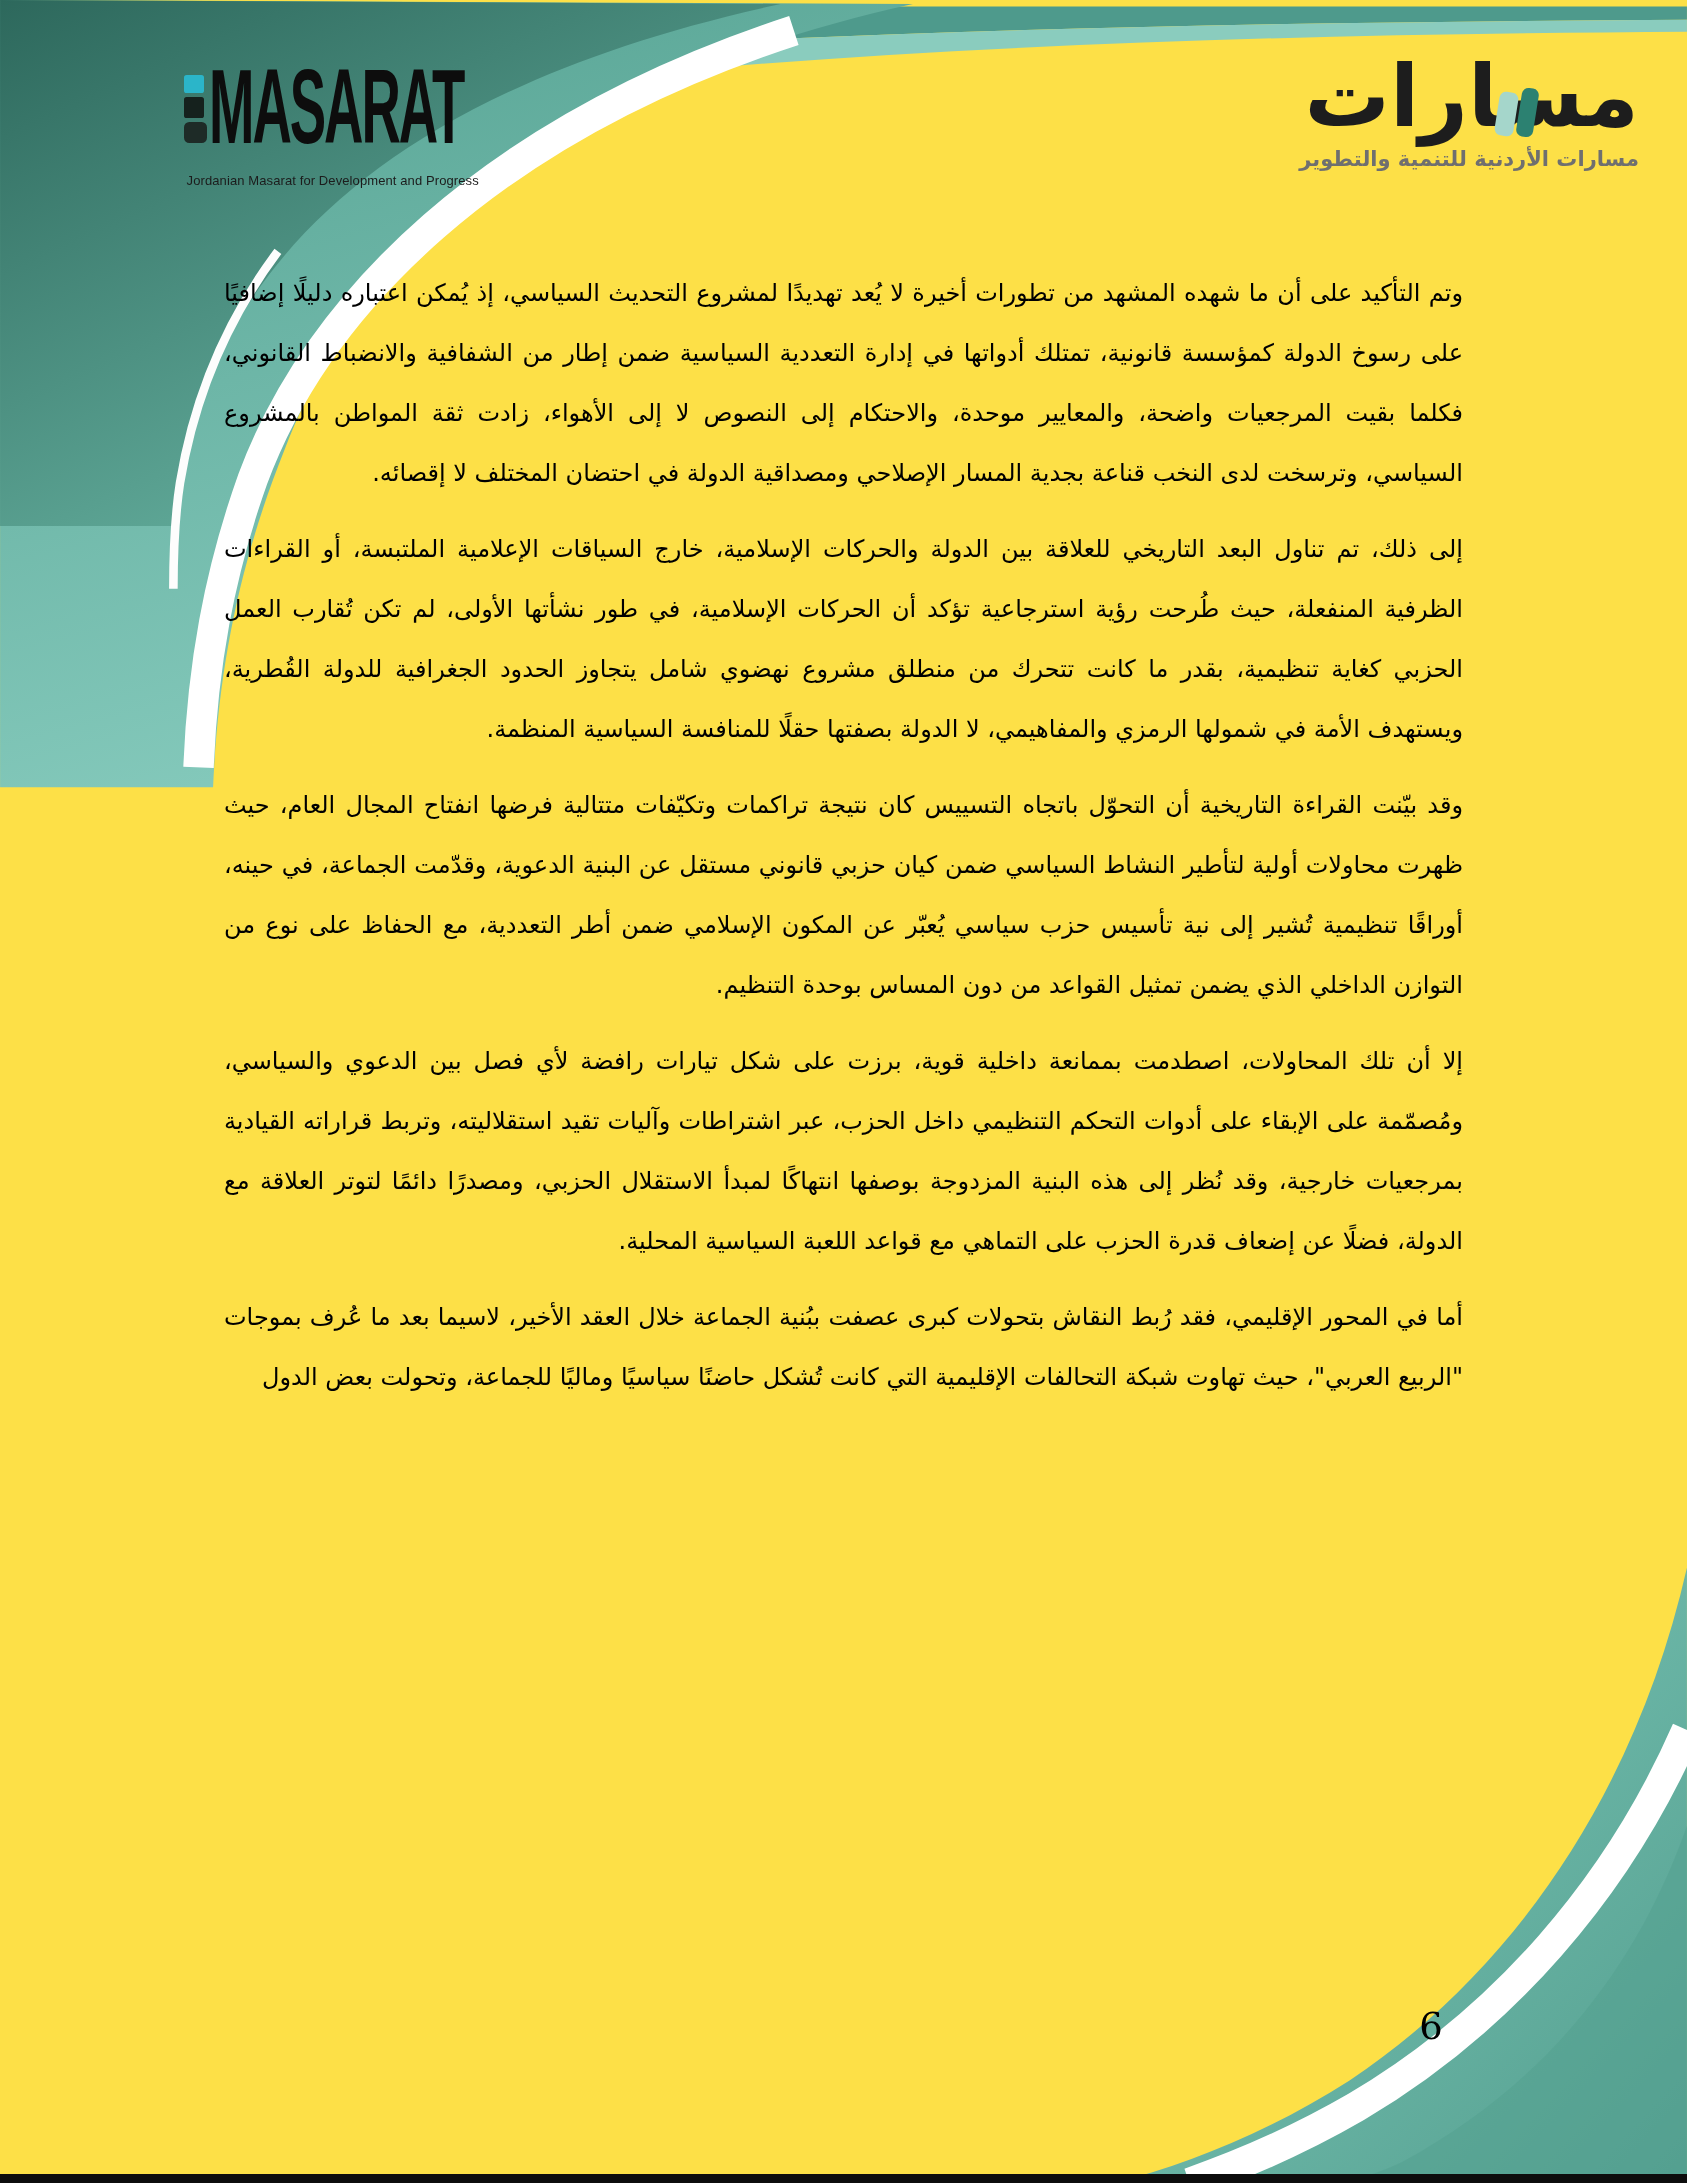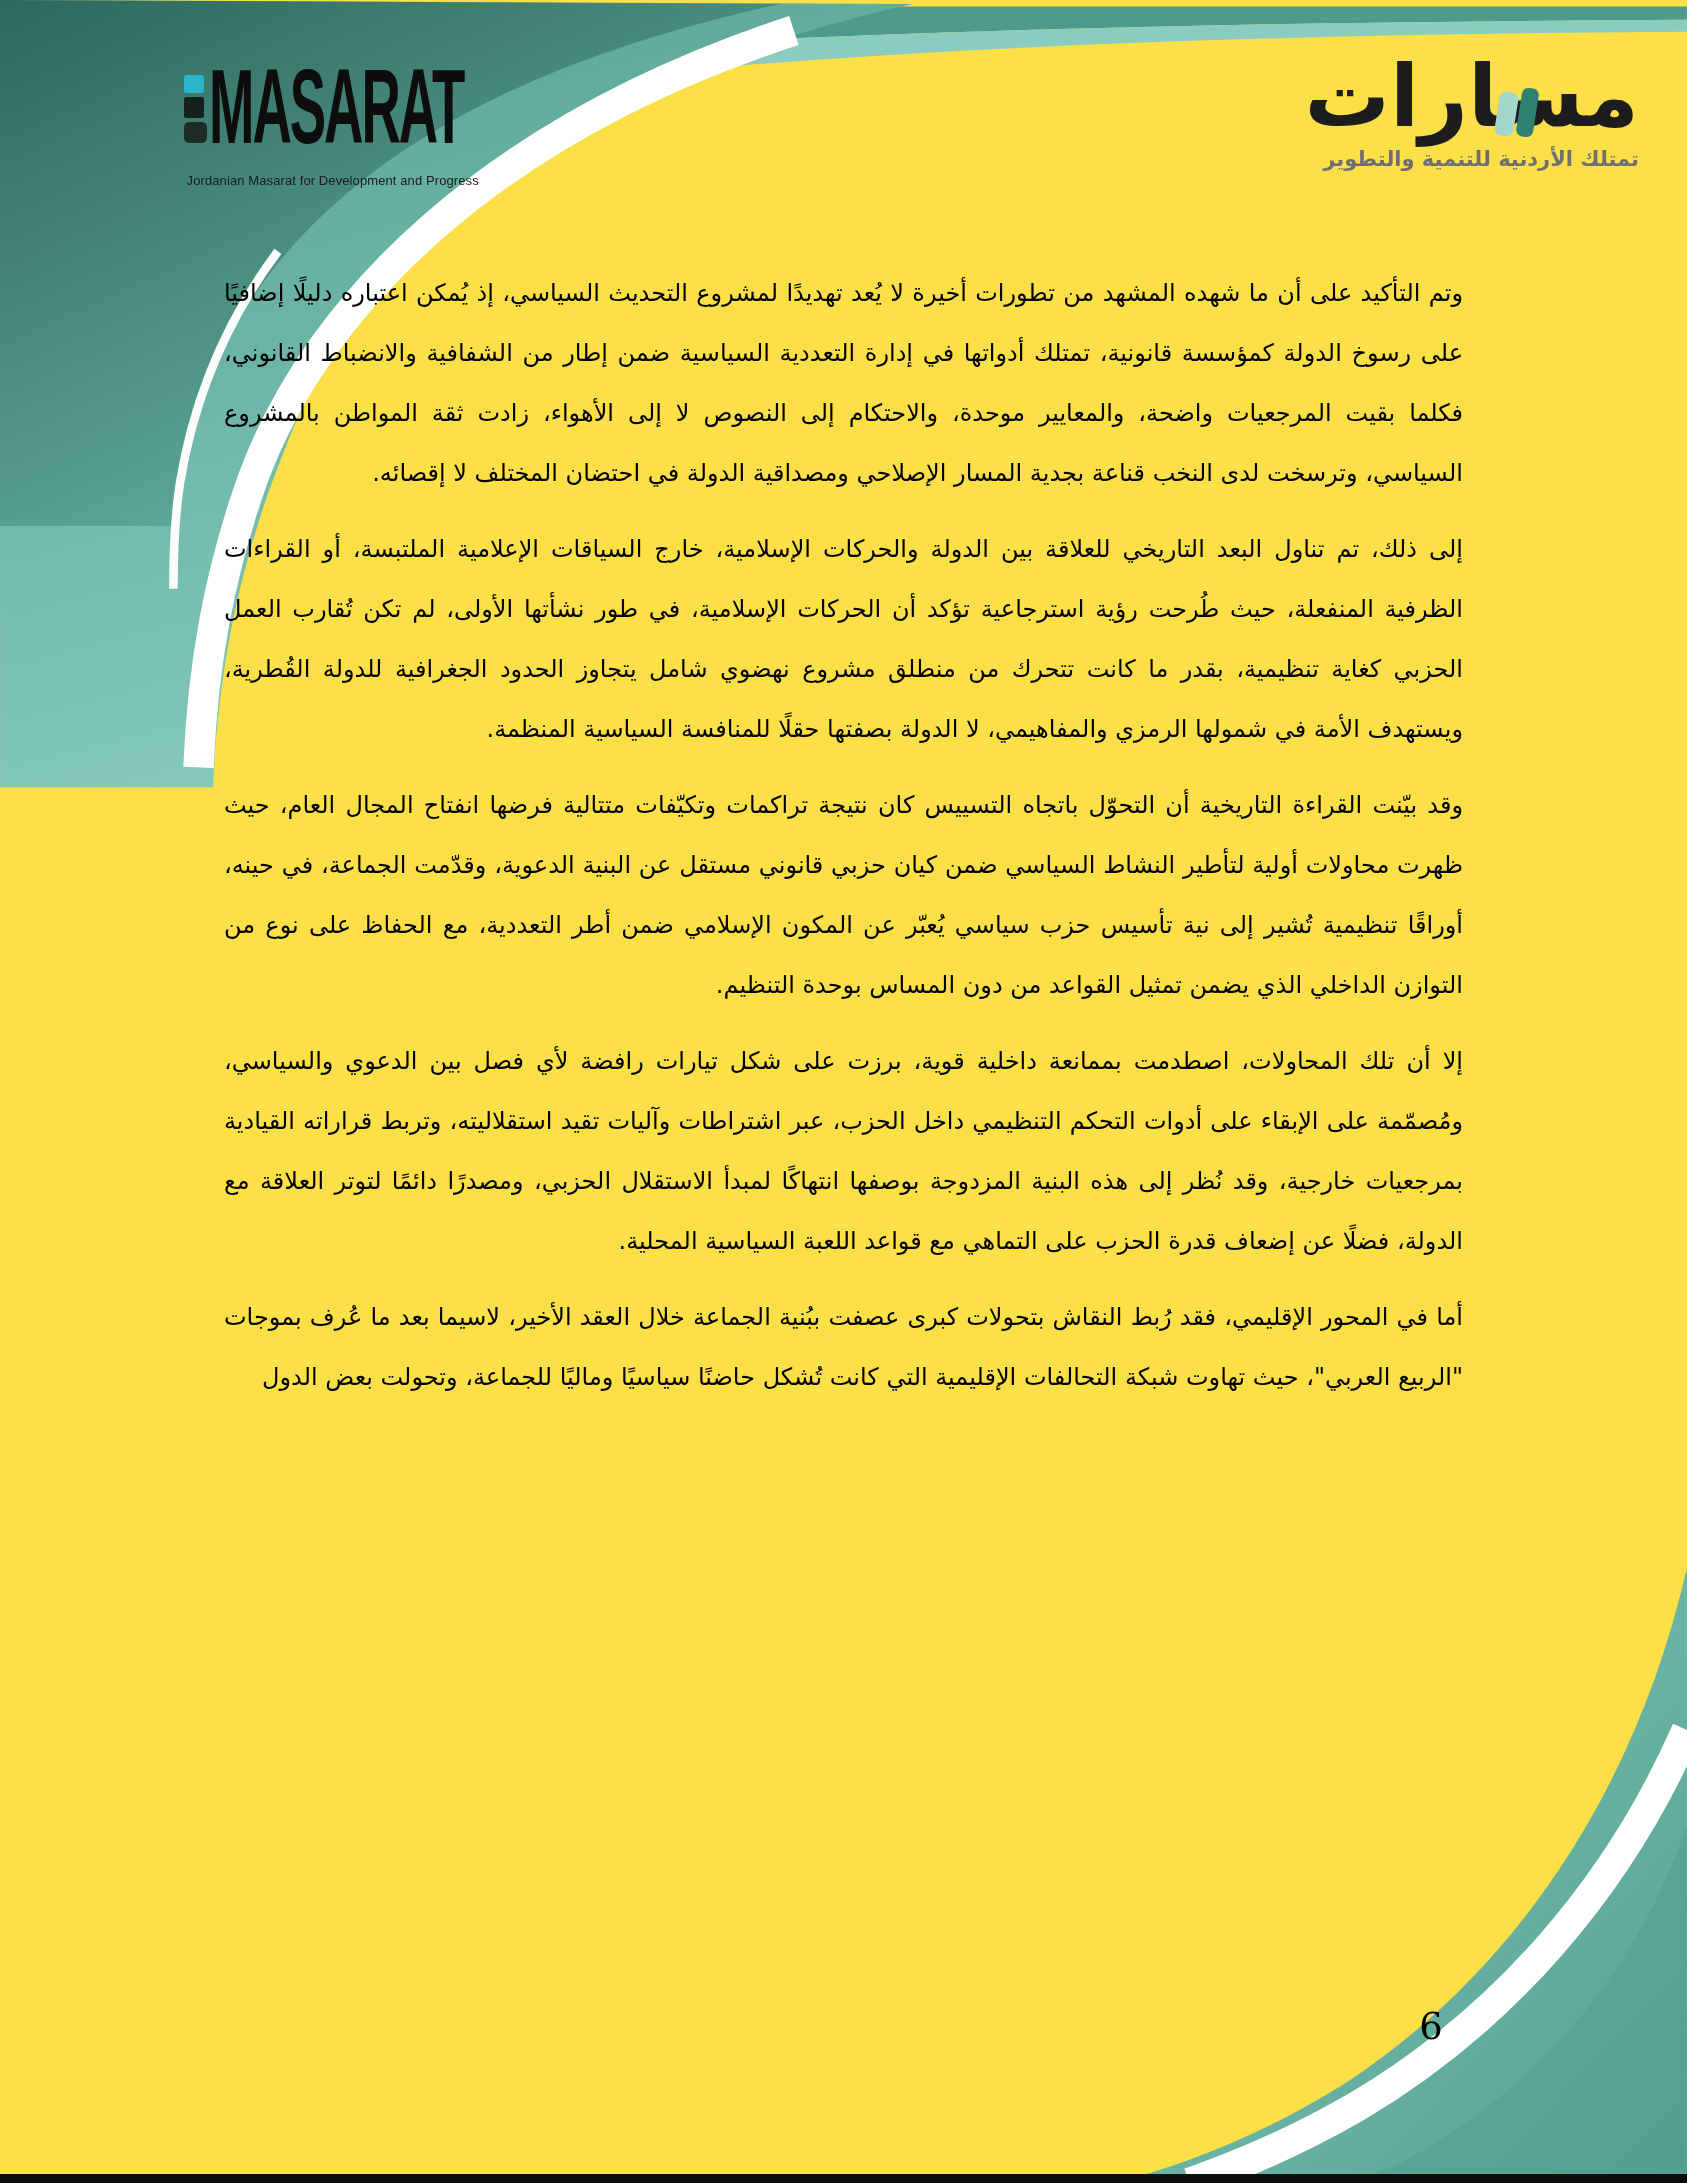--- a/index.html
+++ b/index.html
@@ -152,21 +152,21 @@
       <div class="blk d2"></div>
     </div>
     <div class="brand">MASARAT</div>
     <div class="tagline">Jordanian Masarat for Development and Progress</div>
   </div>
 
   <div class="logo-right">
     <div class="wordmark">مسارات</div>
     <div class="accent light"></div>
     <div class="accent dark"></div>
-    <div class="tagline">تمتلك الأردنية للتنمية والتطوير</div>
+    <div class="tagline">مسارات الأردنية للتنمية والتطوير</div>
   </div>
 
   <div class="doc-body" dir="rtl">
     <p>وتم التأكيد على أن ما شهده المشهد من تطورات أخيرة لا يُعد تهديدًا لمشروع التحديث السياسي، إذ يُمكن اعتباره دليلًا إضافيًا على رسوخ الدولة كمؤسسة قانونية، تمتلك أدواتها في إدارة التعددية السياسية ضمن إطار من الشفافية والانضباط القانوني، فكلما بقيت المرجعيات واضحة، والمعايير موحدة، والاحتكام إلى النصوص لا إلى الأهواء، زادت ثقة المواطن بالمشروع السياسي، وترسخت لدى النخب قناعة بجدية المسار الإصلاحي ومصداقية الدولة في احتضان المختلف لا إقصائه.</p>
     <p>إلى ذلك، تم تناول البعد التاريخي للعلاقة بين الدولة والحركات الإسلامية، خارج السياقات الإعلامية الملتبسة، أو القراءات الظرفية المنفعلة، حيث طُرحت رؤية استرجاعية تؤكد أن الحركات الإسلامية، في طور نشأتها الأولى، لم تكن تُقارب العمل الحزبي كغاية تنظيمية، بقدر ما كانت تتحرك من منطلق مشروع نهضوي شامل يتجاوز الحدود الجغرافية للدولة القُطرية، ويستهدف الأمة في شمولها الرمزي والمفاهيمي، لا الدولة بصفتها حقلًا للمنافسة السياسية المنظمة.</p>
     <p>وقد بيّنت القراءة التاريخية أن التحوّل باتجاه التسييس كان نتيجة تراكمات وتكيّفات متتالية فرضها انفتاح المجال العام، حيث ظهرت محاولات أولية لتأطير النشاط السياسي ضمن كيان حزبي قانوني مستقل عن البنية الدعوية، وقدّمت الجماعة، في حينه، أوراقًا تنظيمية تُشير إلى نية تأسيس حزب سياسي يُعبّر عن المكون الإسلامي ضمن أطر التعددية، مع الحفاظ على نوع من التوازن الداخلي الذي يضمن تمثيل القواعد من دون المساس بوحدة التنظيم.</p>
     <p>إلا أن تلك المحاولات، اصطدمت بممانعة داخلية قوية، برزت على شكل تيارات رافضة لأي فصل بين الدعوي والسياسي، ومُصمّمة على الإبقاء على أدوات التحكم التنظيمي داخل الحزب، عبر اشتراطات وآليات تقيد استقلاليته، وتربط قراراته القيادية بمرجعيات خارجية، وقد نُظر إلى هذه البنية المزدوجة بوصفها انتهاكًا لمبدأ الاستقلال الحزبي، ومصدرًا دائمًا لتوتر العلاقة مع الدولة، فضلًا عن إضعاف قدرة الحزب على التماهي مع قواعد اللعبة السياسية المحلية.</p>
     <p>أما في المحور الإقليمي، فقد رُبط النقاش بتحولات كبرى عصفت ببُنية الجماعة خلال العقد الأخير، لاسيما بعد ما عُرف بموجات "الربيع العربي"، حيث تهاوت شبكة التحالفات الإقليمية التي كانت تُشكل حاضنًا سياسيًا وماليًا للجماعة، وتحولت بعض الدول</p>
   </div>
 

